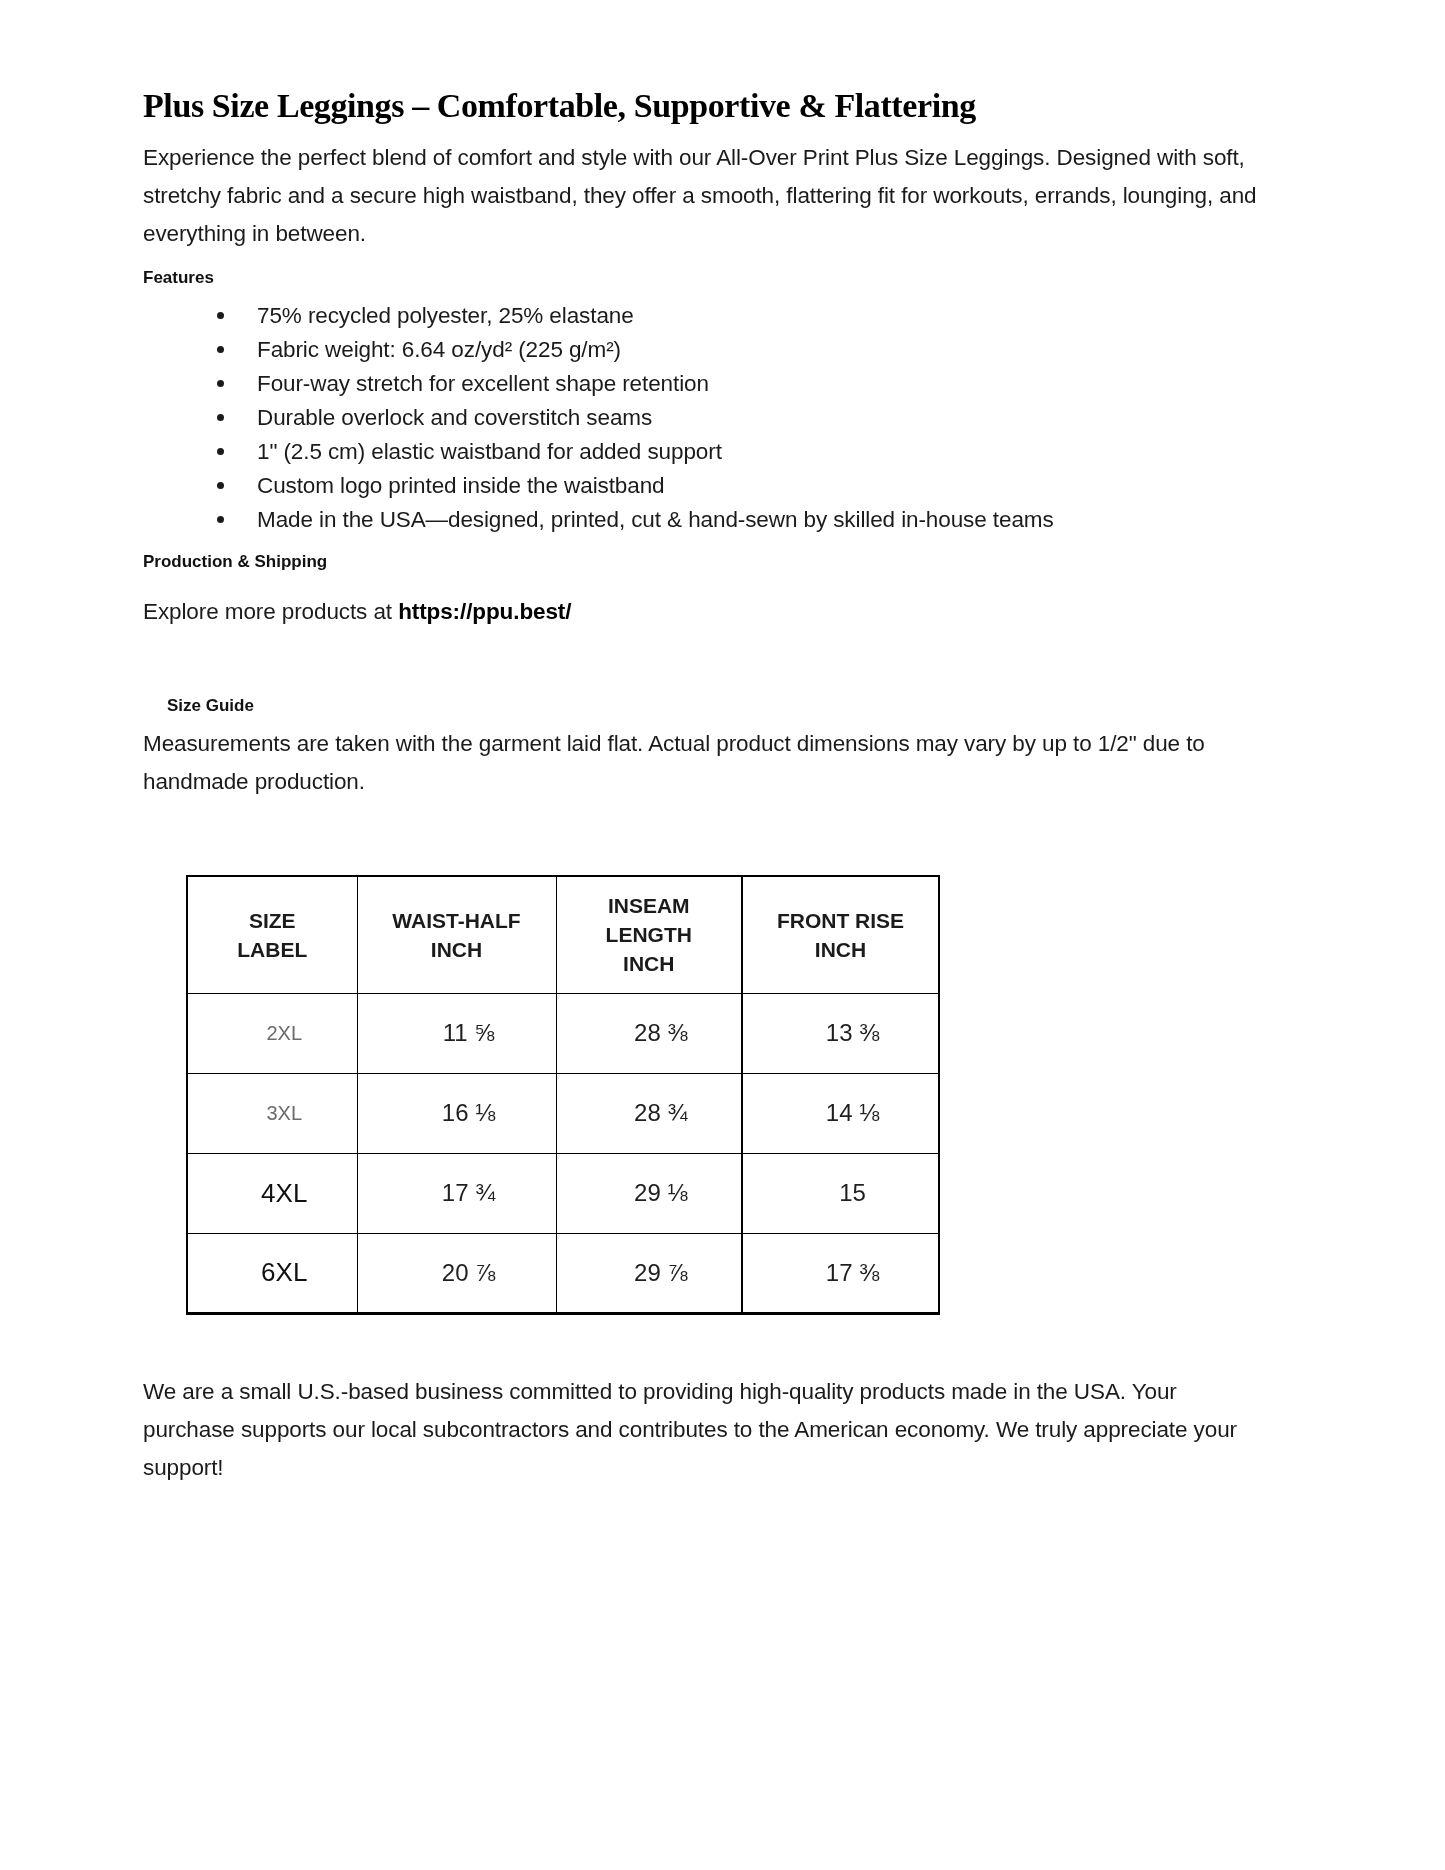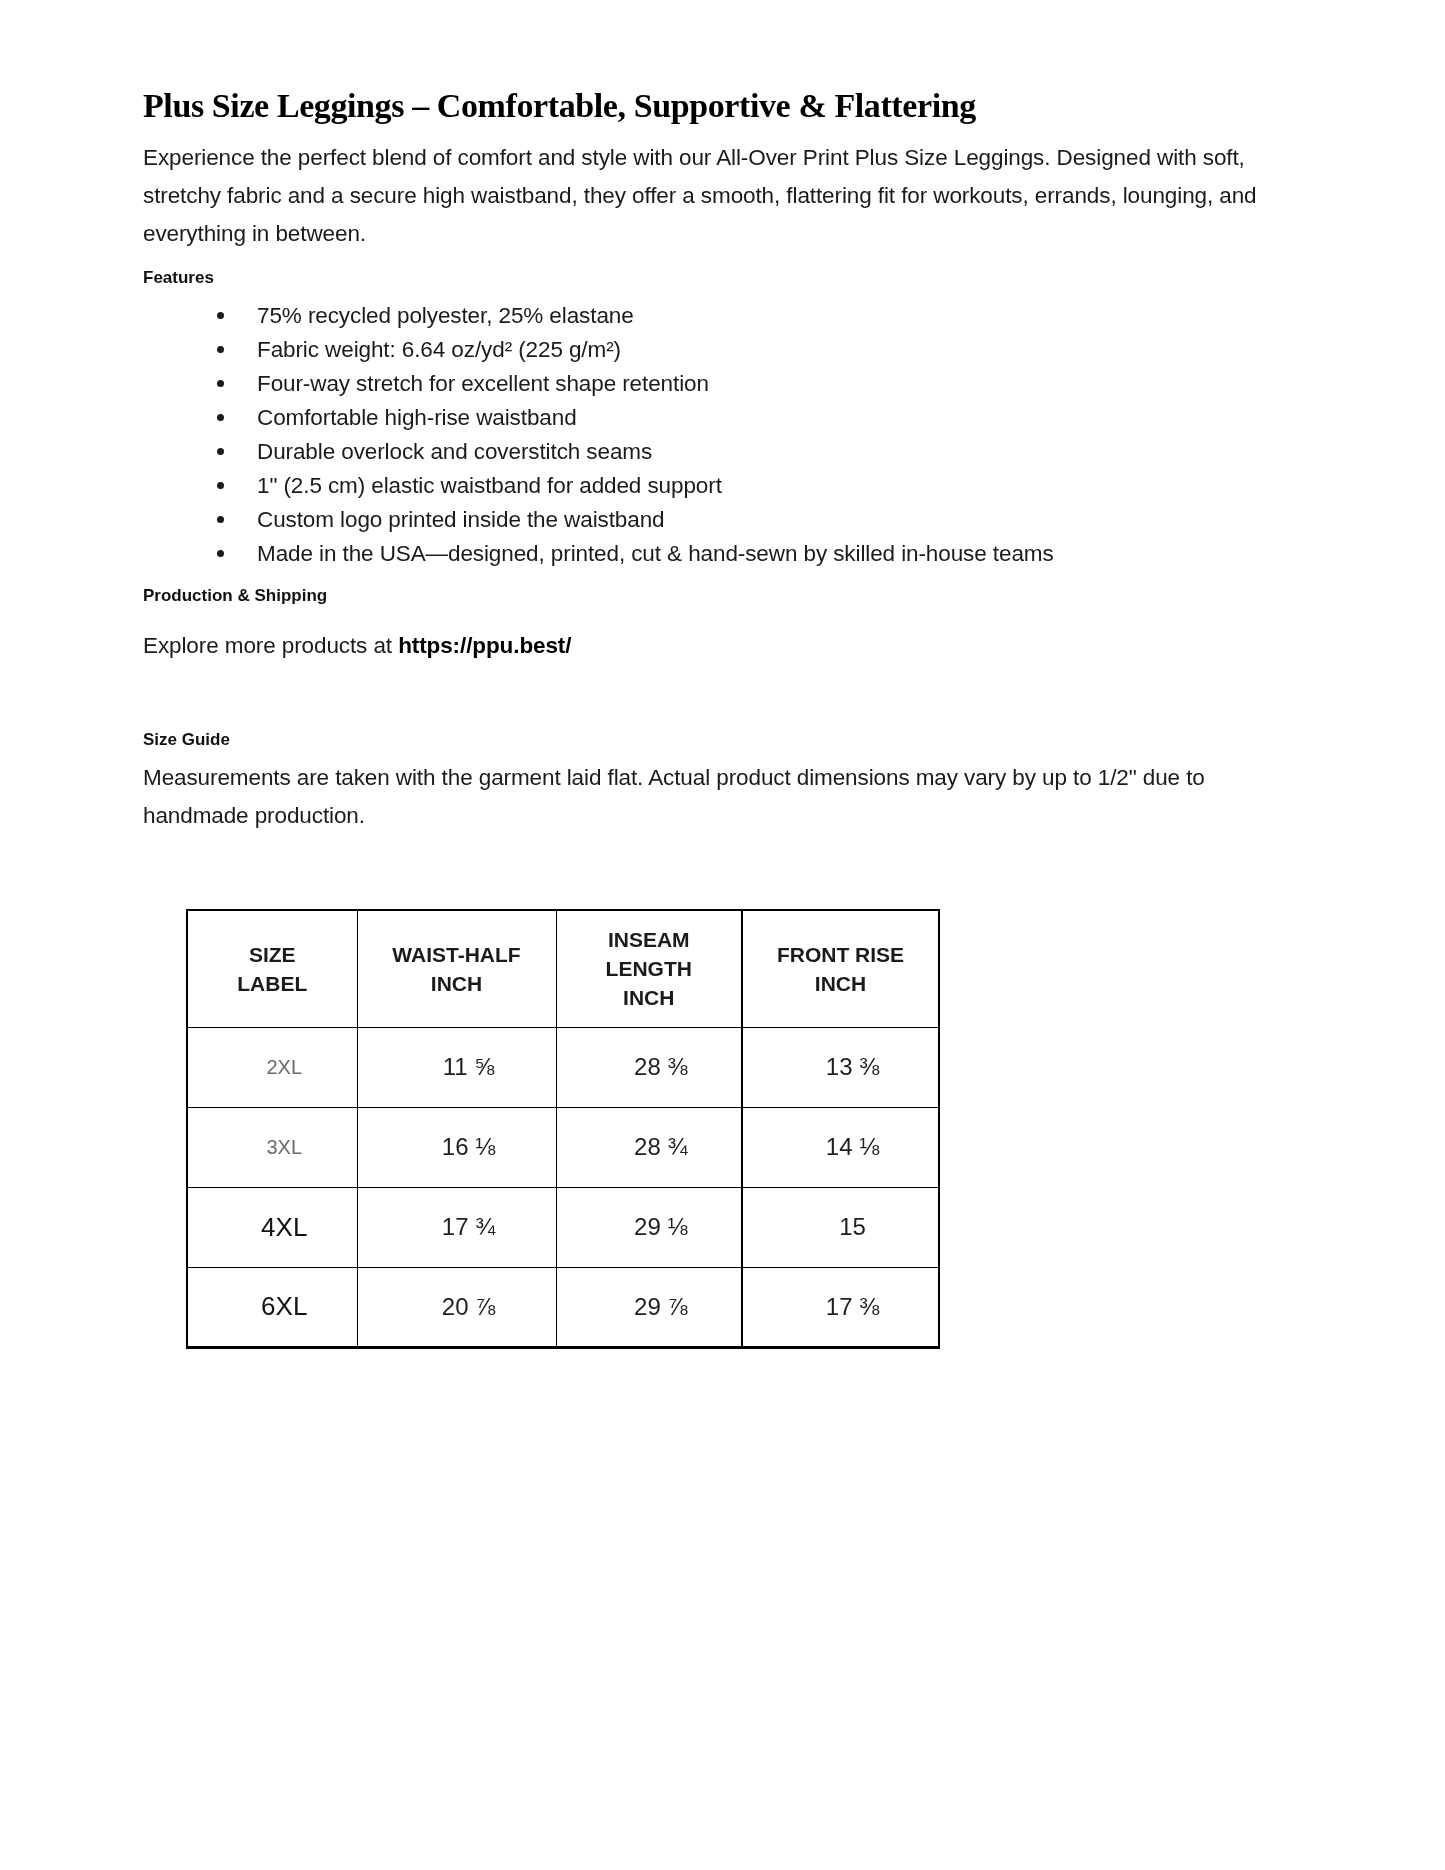--- a/index.html
+++ b/index.html
@@ -54,21 +54,21 @@
     position: absolute;
     left: -40px;
     top: 13px;
     width: 7px;
     height: 7px;
     border-radius: 50%;
     background: #1b1b1b;
   }
   .explore-line { margin-top: 12px; }
   .bold-url { font-weight: 700; color: #000000; text-align: right; }
-  .size-guide-heading { margin-top: 56px; }
+  .size-guide-heading { margin-top: 56px; margin-left: 24px; }
   .size-table {
     margin: 74px 0 0 43px;
     width: 752px;
     table-layout: fixed;
     border-collapse: collapse;
     border: 2px solid #000000;
     border-bottom-width: 3px;
   }
   .size-table th, .size-table td {
     border: 1.5px solid #000000;
@@ -102,21 +102,20 @@
 
   <h1 class="doc-title">Plus Size Leggings – Comfortable, Supportive &amp; Flattering</h1>
 
   <p class="body-text">Experience the perfect blend of comfort and style with our All-Over Print Plus Size Leggings. Designed with soft, stretchy fabric and a secure high waistband, they offer a smooth, flattering fit for workouts, errands, lounging, and everything in between.</p>
 
   <h2 class="section-heading">Features</h2>
   <ul class="bullet-list">
     <li>75% recycled polyester, 25% elastane</li>
     <li>Fabric weight: 6.64 oz/yd² (225 g/m²)</li>
     <li>Four-way stretch for excellent shape retention</li>
-    <li>Comfortable high-rise waistband</li>
     <li>Durable overlock and coverstitch seams</li>
     <li>1" (2.5 cm) elastic waistband for added support</li>
     <li>Custom logo printed inside the waistband</li>
     <li>Made in the USA—designed, printed, cut &amp; hand-sewn by skilled in-house teams</li>
   </ul>
 
   <h2 class="section-heading">Production &amp; Shipping</h2>
 
   <p class="body-text explore-line"><span>Explore more products at </span><span class="bold-url">https://ppu.best/</span></p>
 
@@ -164,14 +163,15 @@
       </tr>
       <tr>
         <td class="size-label-strong">6XL</td>
         <td>20 ⅞</td>
         <td>29 ⅞</td>
         <td class="col-rise">17 ⅜</td>
       </tr>
     </tbody>
   </table>
 
+  <p class="body-text footer-text">We are a small U.S.-based business committed to providing high-quality products made in the USA. Your purchase supports our local subcontractors and contributes to the American economy. We truly appreciate your support!</p>
 
 </div>
 
 </body></html>

